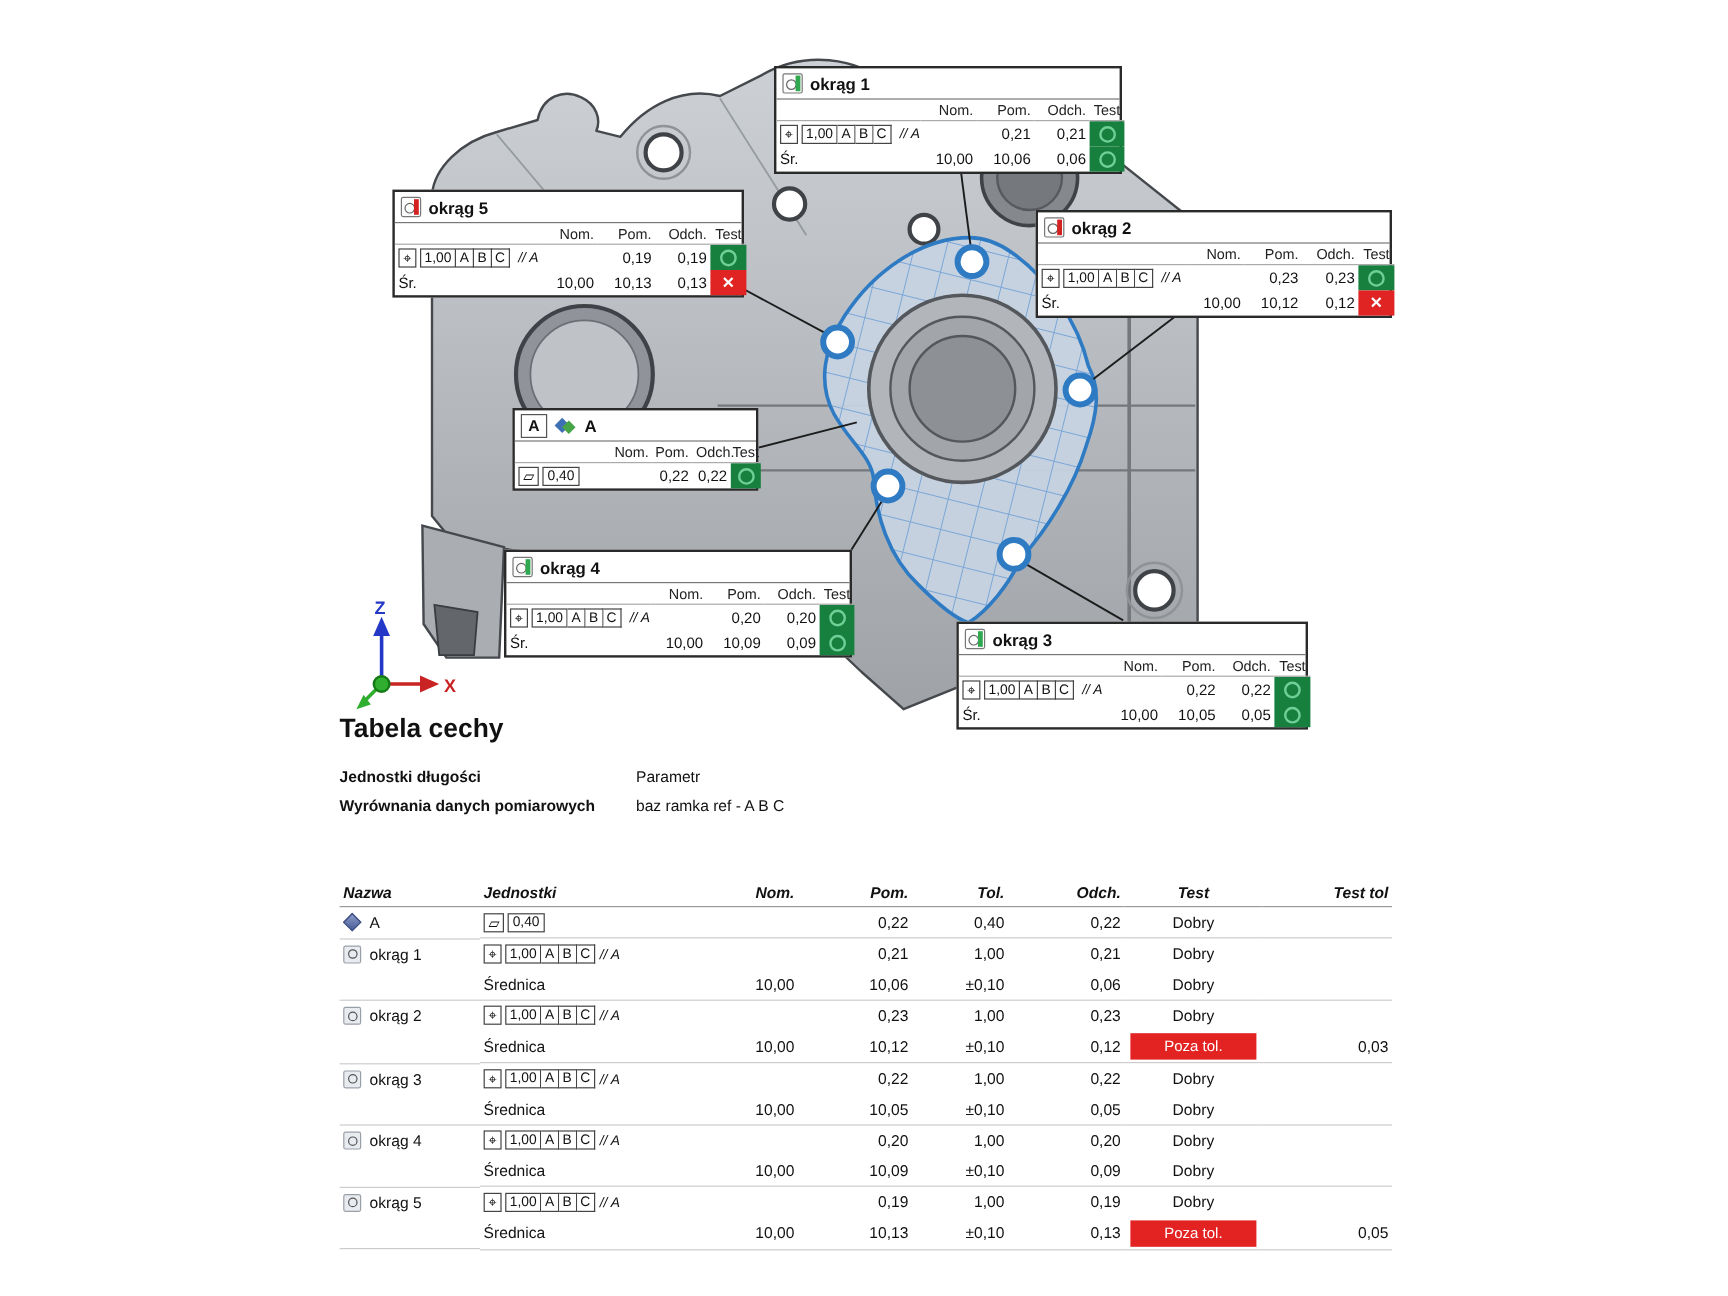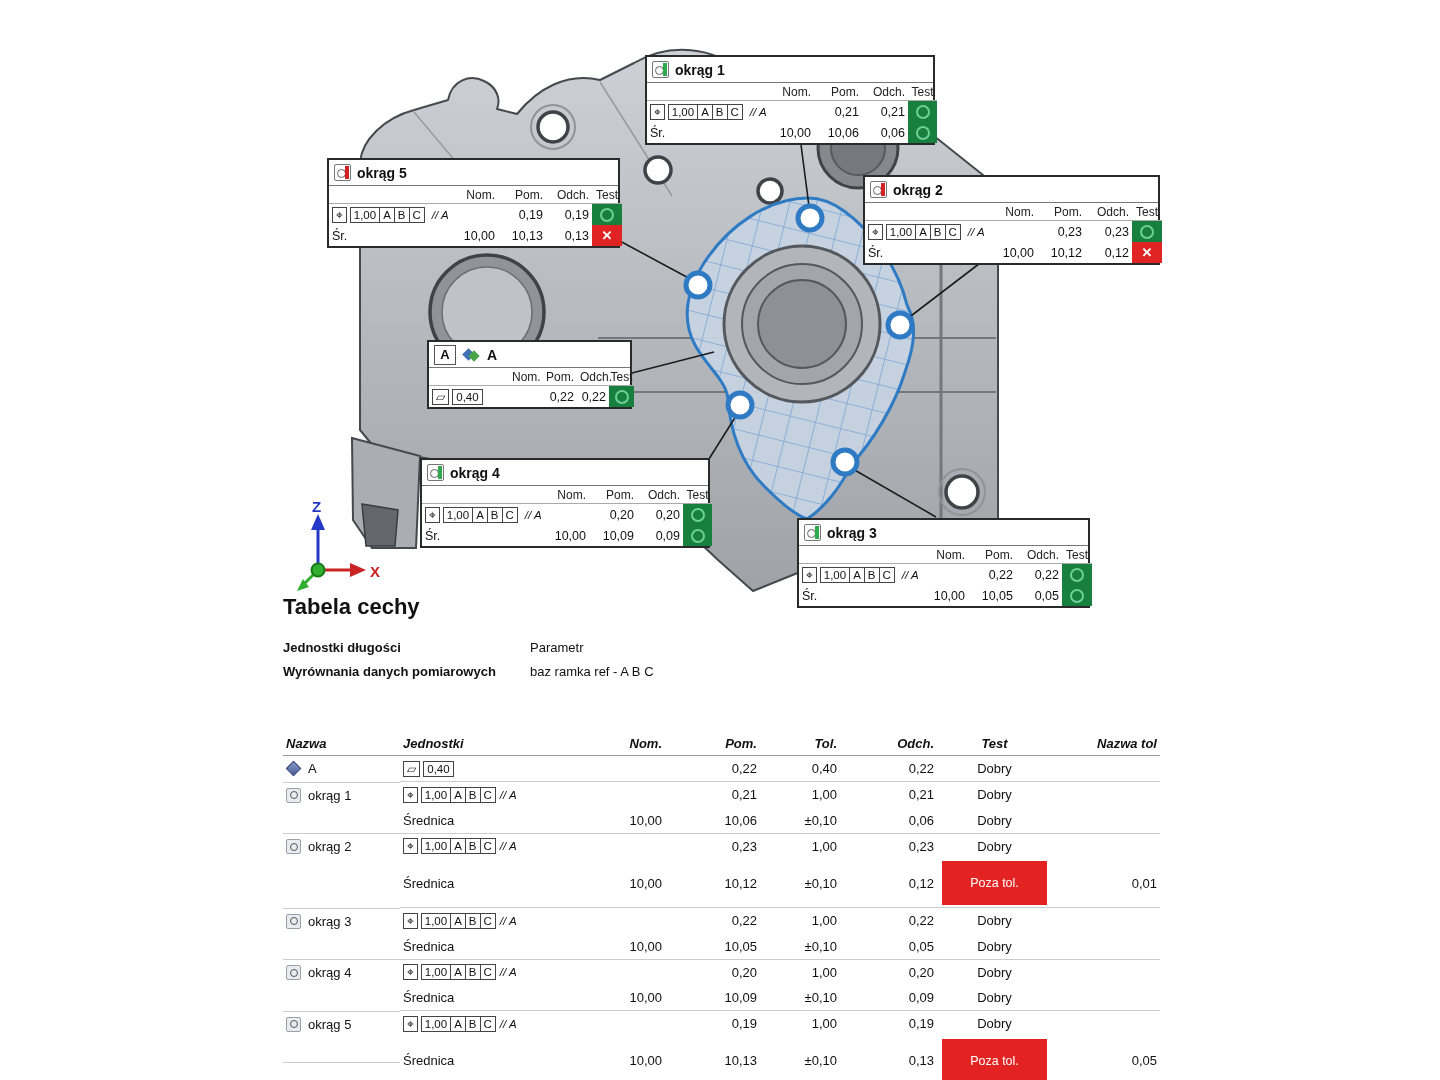--- a/index.html
+++ b/index.html
@@ -49,21 +49,21 @@
   .ftable th{font-weight:700;padding:4px 3px;border-bottom:1.5px solid #999;white-space:nowrap;font-style:italic;}
   .ftable th.l{text-align:left;}
   .ftable th.r{text-align:right;}
   .ftable th.c{text-align:center;}
   .ftable td{padding:2px 3px;height:21px;white-space:nowrap;vertical-align:middle;}
   .ftable tr.sep td{border-top:1px solid #ccc;}
   .ftable tr:last-child td{border-bottom:1px solid #ccc;}
   td.c-name{display:flex;align-items:center;gap:7px;border:none;}
   td.c-num,td.c-poza{text-align:right;}
   td.c-test{text-align:center;padding:0 3px;}
-  .poza-badge{display:block;margin:2px 2px;padding:15px 0;background:#e32222;color:#fff;text-align:center;font-size:12.5px;}
+  .poza-badge{display:block;margin:2px 2px;padding:4px 0;background:#e32222;color:#fff;text-align:center;font-size:12.5px;}
   .fticon{flex:0 0 auto;display:inline-flex;align-items:center;justify-content:center;box-sizing:border-box;}
   .icon-circle{width:15px;height:15px;border:1px solid #9aa0a8;background:#e8ebef;border-radius:2px;}
   .icon-circle::after{content:"";width:6px;height:6px;border:1.6px solid #555;border-radius:50%;}
   .icon-surface{width:11px;height:11px;background:linear-gradient(135deg,#8b9cc9,#4a5d96);border:1px solid #3c4c80;transform:rotate(45deg);margin:2px;}
 </style>
 </head>
 <body>
 
 <div class="stage">
 
@@ -483,21 +483,21 @@
     </colgroup>
     <thead>
       <tr>
         <th class="l">Nazwa</th>
         <th class="l">Jednostki</th>
         <th class="r">Nom.</th>
         <th class="r">Pom.</th>
         <th class="r">Tol.</th>
         <th class="r">Odch.</th>
         <th class="c">Test</th>
-        <th class="r">Nazwa tol</th>
+        <th class="r">Test tol</th>
       </tr>
     </thead>
     <tbody>
         <tr>
           <td class="c-name">
             <span class="fticon icon-surface"></span>
             <span>A</span>
           </td>
           <td class="c-prm"><span class="fcf">
               <span class="seg sym">▱</span>
@@ -567,21 +567,21 @@
         <tr>
           <td class="c-name"></td>
           <td class="c-prm">Średnica</td>
           <td class="c-num">10,00</td>
           <td class="c-num">10,12</td>
           <td class="c-num">±0,10</td>
           <td class="c-num">0,12</td>
           <td class="c-test">
             <span class="poza-badge">Poza tol.</span>
           </td>
-          <td class="c-poza">0,01</td>
+          <td class="c-poza">0,03</td>
         </tr>
         <tr class="sep">
           <td class="c-name">
             <span class="fticon icon-circle"></span>
             <span>okrąg 3</span>
           </td>
           <td class="c-prm"><span class="fcf">
               <span class="seg sym">⌖</span>
               <span class="seggroup">
                 <span class="seg">1,00</span>

